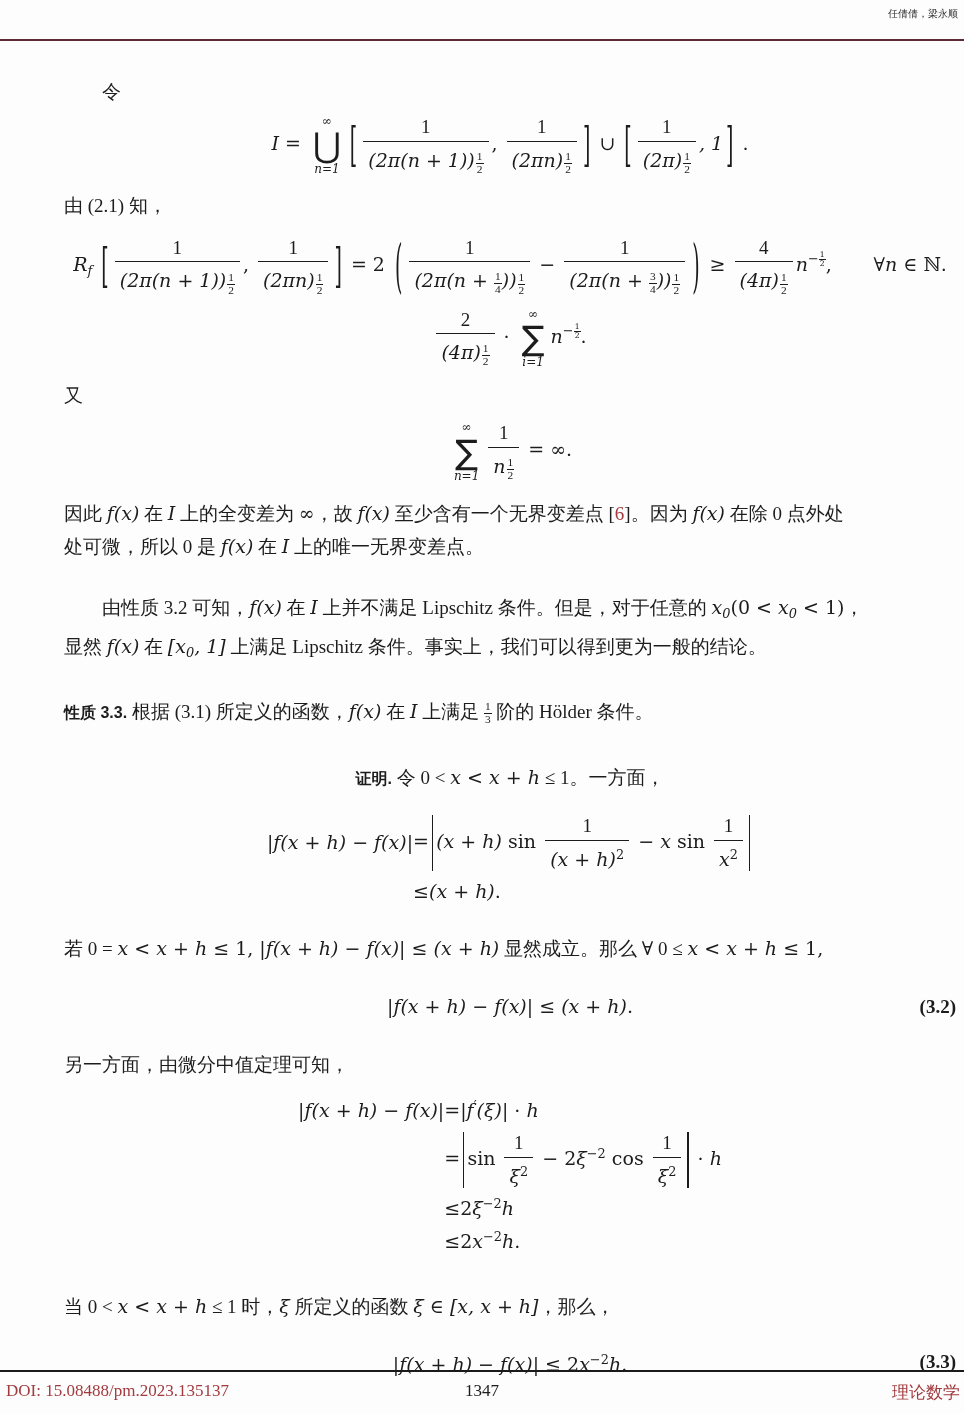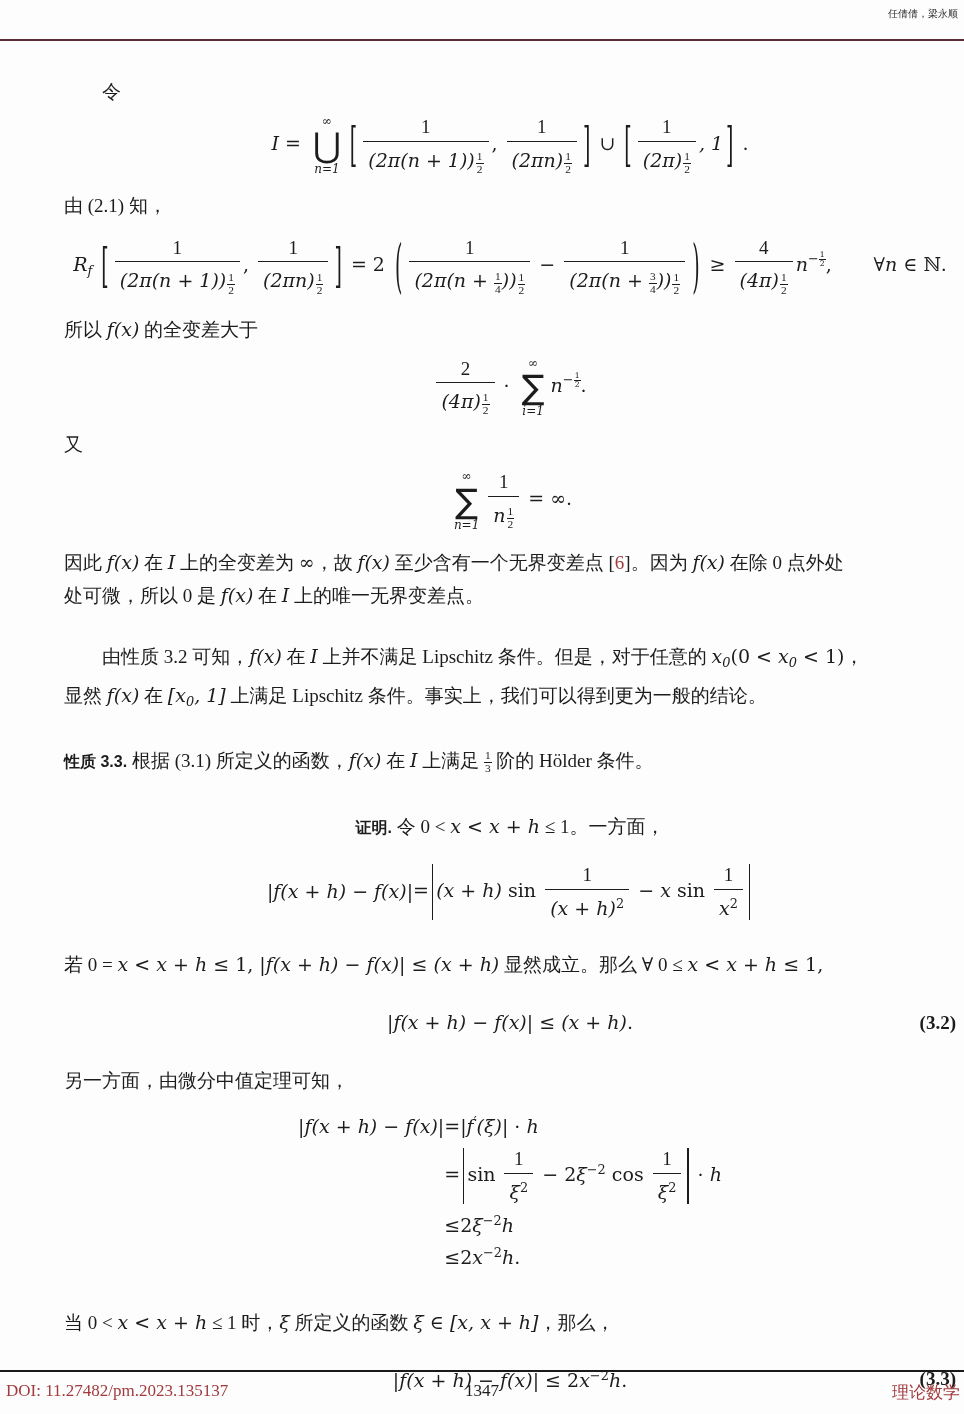--- a/index.html
+++ b/index.html
@@ -149,21 +149,20 @@
           <span class="fn">4</span>
           <span class="fd"><span class="r-m">(4π)</span><span class="sfrac exp">
               <span class="fn">1</span>
               <span class="fd">2</span>
             </span></span>
         </span><span class="r-m">n</span><span class="r-sup"><span class="r-up">−</span><span class="sfrac">
             <span class="fn">1</span>
             <span class="fd">2</span>
           </span></span><span class="r-up">,</span><span class="r-sp"></span><span class="r-up">∀</span><span class="r-m">n</span><span class="r-up"> ∈ ℕ.</span></div>
 
-    <p class="para b-totalvar"><span><span class="r-cn">所以 </span><span class="r-m">f(x)</span><span class="r-cn"> 的全变差大于</span></span></p>
 
     <div class="eq b-eq3"><span class="frac">
           <span class="fn">2</span>
           <span class="fd"><span class="r-m">(4π)</span><span class="sfrac exp">
               <span class="fn">1</span>
               <span class="fd">2</span>
             </span></span>
         </span><span class="r-up"> · </span><span class="bigop">
           <span class="lim">∞</span>
           <span class="op">∑</span>
@@ -203,20 +202,24 @@
           <div class="eqrow">
             <span class="eql"><span class="r-up">|</span><span class="r-m">f(x + h) − f(x)</span><span class="r-up">| </span></span>
             <span class="eqr"><span class="r-up">=</span><span class="vbar h2"></span><span class="r-m">(x + h)</span><span class="r-up"> sin </span><span class="frac">
                 <span class="fn">1</span>
                 <span class="fd"><span class="r-m">(x + h)</span><span class="r-sup">2</span></span>
               </span><span class="r-up"> − </span><span class="r-m">x</span><span class="r-up"> sin </span><span class="frac">
                 <span class="fn">1</span>
                 <span class="fd"><span class="r-m">x</span><span class="r-sup">2</span></span>
               </span><span class="vbar h2"></span></span>
           </div>
+          <div class="eqrow">
+            <span class="eql"></span>
+            <span class="eqr"><span class="r-up">≤</span><span class="r-m">(x + h)</span><span class="r-up">.</span></span>
+          </div>
         </div>
     </div>
 
     <p class="para b-case0"><span><span class="r-cn">若 0 = </span><span class="r-m">x &lt; x + h</span><span class="r-up"> ≤ 1, </span><span class="r-m">|f(x + h) − f(x)|</span><span class="r-up"> ≤ </span><span class="r-m">(x + h)</span><span class="r-cn"> 显然成立。那么 ∀ 0 ≤ </span><span class="r-m">x &lt; x + h</span><span class="r-up"> ≤ 1,</span></span></p>
 
     <div class="eq b-eq32">
       <span><span class="r-up">|</span><span class="r-m">f(x + h) − f(x)</span><span class="r-up">| ≤ </span><span class="r-m">(x + h)</span><span class="r-up">.</span></span>
       <span class="eqnum">(3.2)</span>
     </div>
 
@@ -252,18 +255,18 @@
     <p class="para b-xi"><span><span class="r-cn">当 0 &lt; </span><span class="r-m">x &lt; x + h</span><span class="r-cn"> ≤ 1 时，</span><span class="r-m">ξ</span><span class="r-cn"> 所定义的函数 </span><span class="r-m">ξ</span><span class="r-up"> ∈ </span><span class="r-m">[x, x + h]</span><span class="r-cn">，那么，</span></span></p>
 
     <div class="eq b-eq33">
       <span><span class="r-up">|</span><span class="r-m">f(x + h) − f(x)</span><span class="r-up">| ≤ 2</span><span class="r-m">x</span><span class="r-sup">−2</span><span class="r-m">h</span><span class="r-up">.</span></span>
       <span class="eqnum">(3.3)</span>
     </div>
 
   </div>
 
   <div class="footer">
-    <span class="doi">DOI: 11.27482/pm.2023.135137</span>
+    <span class="doi">DOI: 15.08488/pm.2023.135137</span>
     <span class="pgnum">1347</span>
     <span class="jrnl">理论数学</span>
   </div>
 
 </div>
 
 </body></html>

